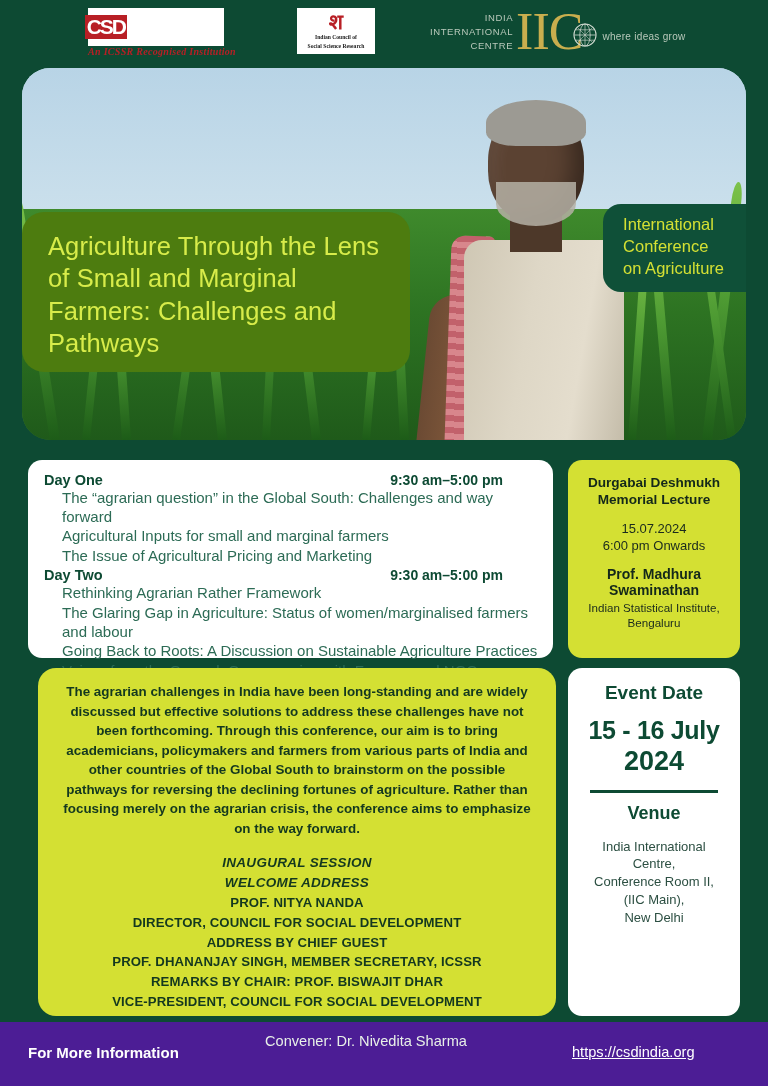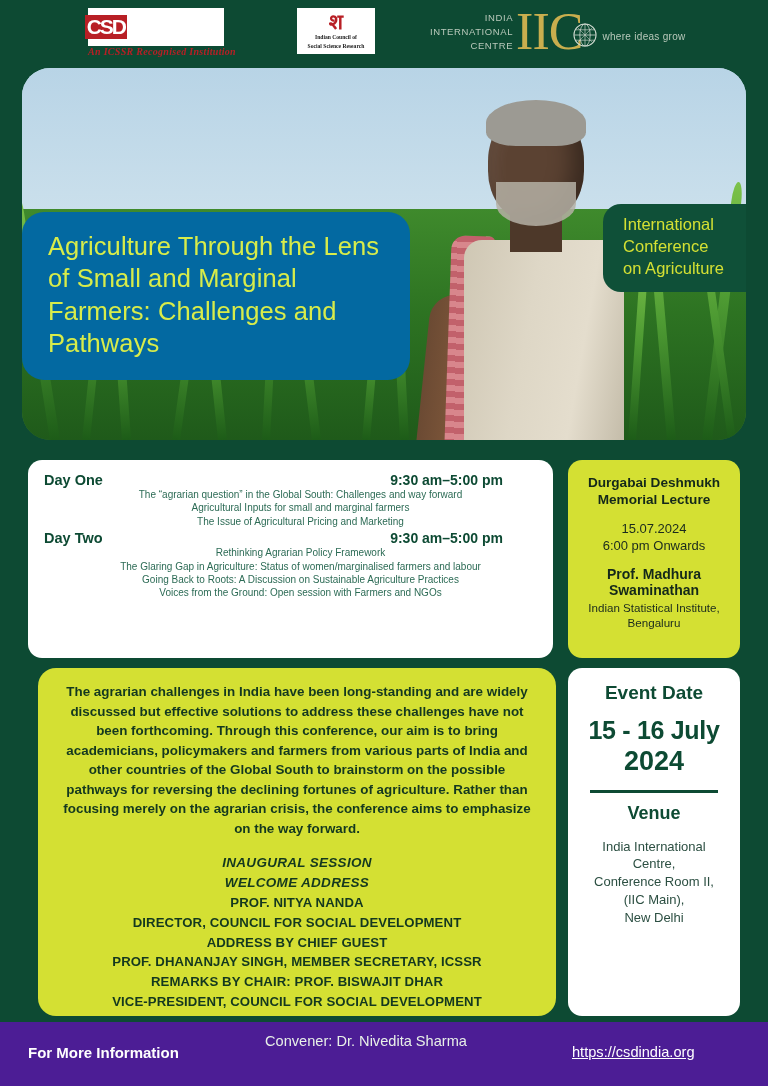--- a/index.html
+++ b/index.html
@@ -166,23 +166,23 @@
   .badge-conf span {
     display: block;
     color: #d4e033; font-size: 16.5px; line-height: 1.33;
     font-family: "Liberation Sans", sans-serif; font-weight: 400;
   }
 
   
   .title-panel {
     position: absolute; left: 22px; top: 212px;
     width: 388px;
-    background: #0369a1;
+    background: #4d7c0f;
     border-radius: 22px;
-    padding: 18px 20px 20px 26px;
+    padding: 18px 20px 12px 26px;
     z-index: 6;
   }
   .title-panel h1 {
     color: #d8ec4a;
     font-family: "Liberation Sans", sans-serif;
     font-weight: 400;
     font-size: 25.5px;
     line-height: 1.27;
     letter-spacing: .1px;
   }
@@ -200,24 +200,23 @@
   }
   .day-label {
     color: #0d4a33; font-weight: 700; font-size: 14.5px;
     font-family: "Liberation Sans", sans-serif;
   }
   .day-time {
     color: #0d4a33; font-weight: 700; font-size: 14px;
     font-family: "Liberation Sans", sans-serif; padding-right: 36px;
   }
   .session {
-    color: #2c6b55; font-size: 10px; line-height: 1.24;
+    color: #2c6b55; font-size: 15px; line-height: 1.24;
     font-family: "Liberation Sans", sans-serif; padding-left: 18px;
     margin-top: 1px;
-    text-align: center;
   }
 
   
   .memorial {
     position: absolute; left: 568px; top: 460px;
     width: 172px; height: 198px;
     background: #d4e033;
     border-radius: 14px;
     padding: 14px 10px;
     text-align: center;
@@ -405,21 +404,21 @@
       <div class="day-time">9:30 am–5:00 pm</div>
     </div>
     <div class="session">The “agrarian question” in the Global South: Challenges and way forward</div>
     <div class="session">Agricultural Inputs for small and marginal farmers</div>
     <div class="session">The Issue of Agricultural Pricing and Marketing</div>
 
     <div class="day-row" style="margin-top:2px;">
       <div class="day-label">Day Two</div>
       <div class="day-time">9:30 am–5:00 pm</div>
     </div>
-    <div class="session">Rethinking Agrarian Policy Framework</div>
+    <div class="session">Rethinking Agrarian Rather Framework</div>
     <div class="session">The Glaring Gap in Agriculture: Status of women/marginalised farmers and labour</div>
     <div class="session">Going Back to Roots: A Discussion on Sustainable Agriculture Practices</div>
     <div class="session">Voices from the Ground: Open session with Farmers and NGOs</div>
   </div>
 
   <div class="memorial">
     <div class="mem-title">Durgabai Deshmukh</div>
     <div class="mem-title">Memorial Lecture</div>
     <div class="mem-date">15.07.2024</div>
     <div class="mem-date" style="margin-top:0;">6:00 pm Onwards</div>

